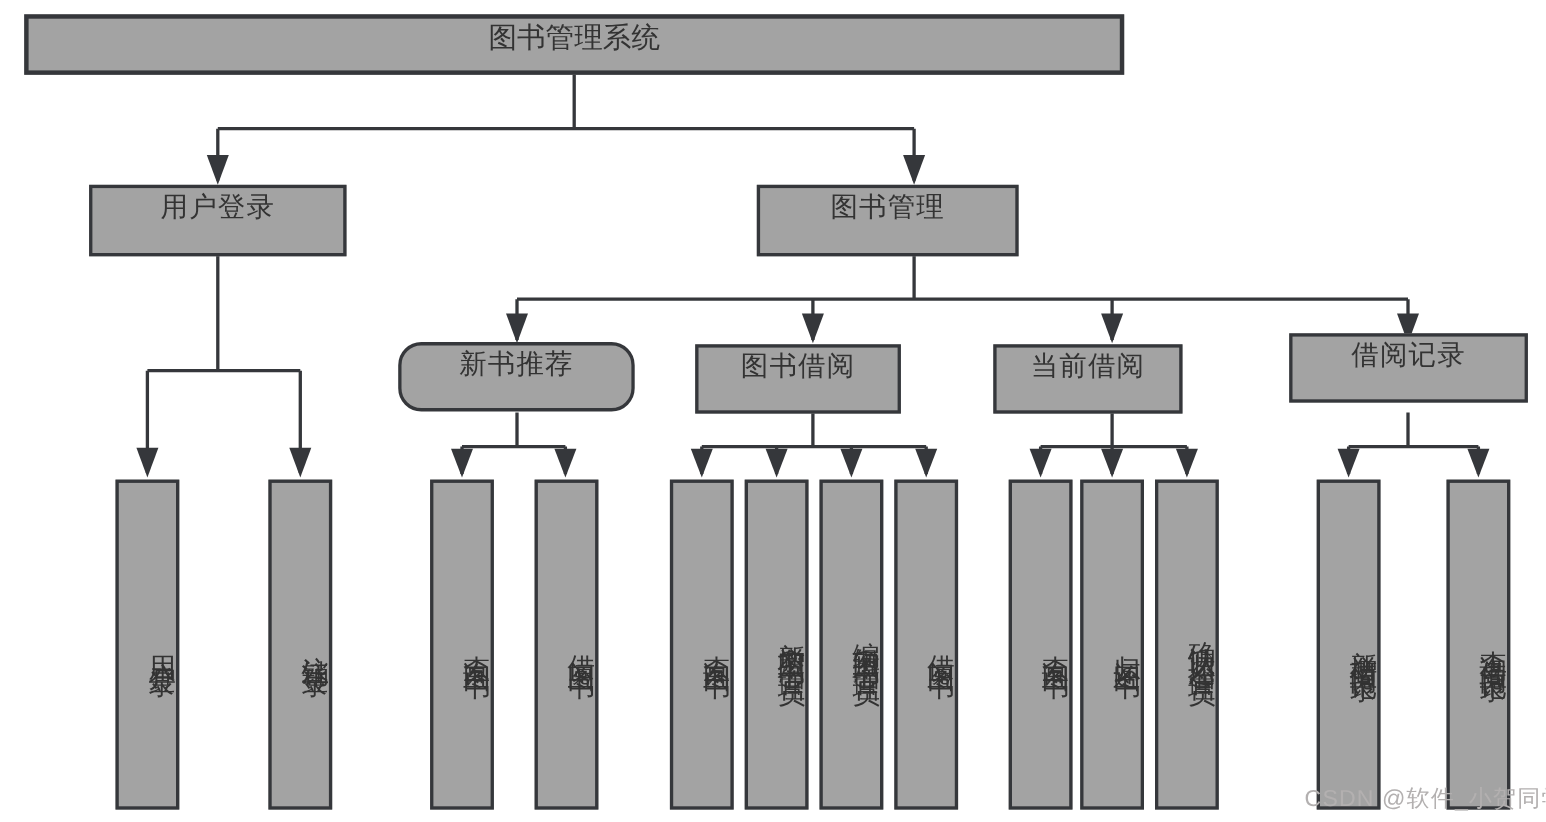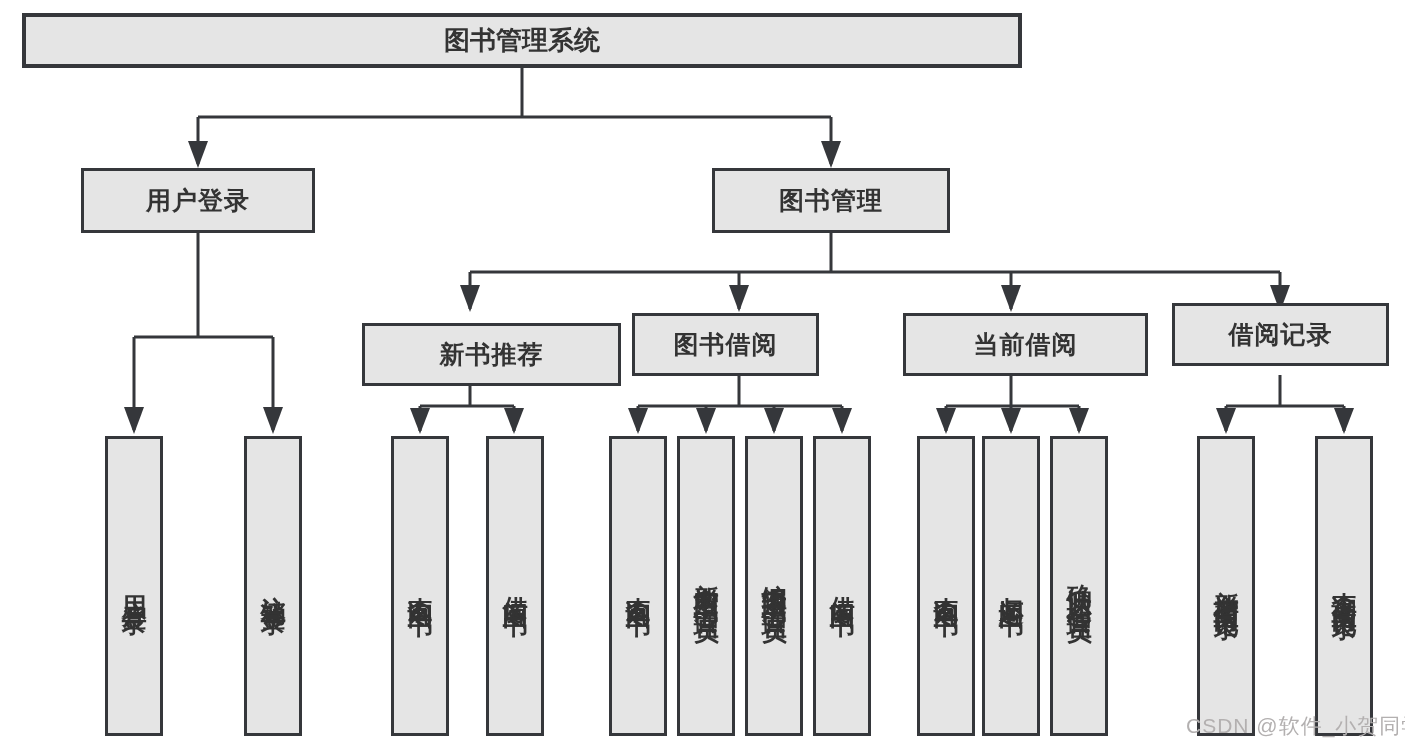--- a/index.html
+++ b/index.html
@@ -11,27 +11,25 @@
     overflow:hidden;
     color:#333;
   }
   #connectors {
     position:absolute; left:0; top:0;
     width:1405px; height:747px;
   }
   .box {
     position:absolute;
     box-sizing:border-box;
-    background:#e5e5e5;
+    background:#a3a3a3;
     border:3px solid #35373b;
     display:flex;
-    align-items:center;
     justify-content:center;
     color:#333333;
-    font-weight:bold;
   }
   .h-box { font-size:25px; letter-spacing:1px; }
   .root-box { border-width:4px; font-size:26px; }
   .leaf {
     writing-mode:vertical-rl;
     text-orientation:mixed;
     font-size:25px;
     letter-spacing:5px;
     line-height:1.1;
   }
@@ -88,31 +86,31 @@
   </g>
 </svg>
 
 <div class="box root-box" style="left:22px;top:13px;width:1000px;height:55px;">
   <span>图书管理系统</span>
 </div>
 
 <div class="box h-box" style="left:81px;top:168px;width:234px;height:65px;">
   <span>用户登录</span>
 </div>
-<div class="box h-box" style="left:712px;top:168px;width:238px;height:65px;">
+<div class="box h-box" style="left:688px;top:168px;width:238px;height:65px;">
   <span>图书管理</span>
 </div>
 
-<div class="box h-box" style="left:362px;top:323px;width:259px;height:63px;">
+<div class="box h-box" style="left:362px;top:311px;width:215px;height:63px;border-radius:21px;">
   <span>新书推荐</span>
 </div>
 <div class="box h-box" style="left:632px;top:313px;width:187px;height:63px;">
   <span>图书借阅</span>
 </div>
-<div class="box h-box" style="left:903px;top:313px;width:245px;height:63px;">
+<div class="box h-box" style="left:903px;top:313px;width:172px;height:63px;">
   <span>当前借阅</span>
 </div>
 <div class="box h-box" style="left:1172px;top:303px;width:217px;height:63px;">
   <span>借阅记录</span>
 </div>
 
 <div class="box leaf" style="left:105px;top:436px;width:58px;height:300px;">
   <span>用户登录</span>
 </div>
 <div class="box leaf" style="left:244px;top:436px;width:58px;height:300px;">

